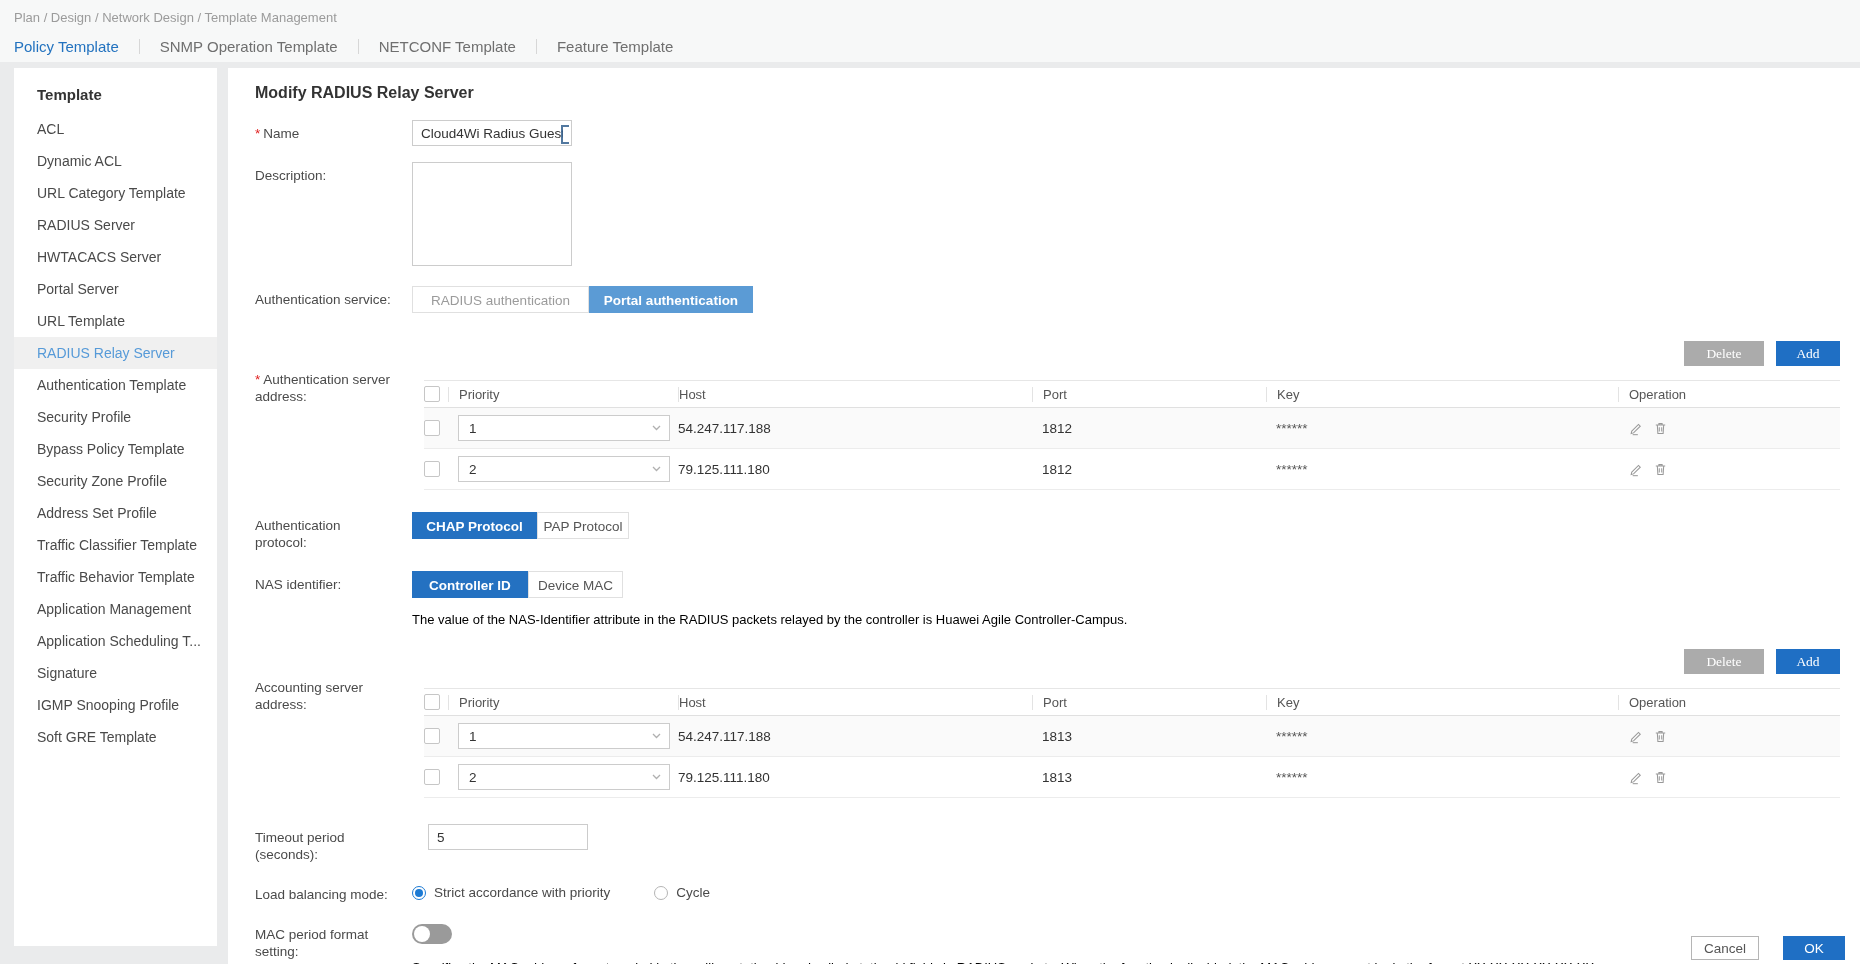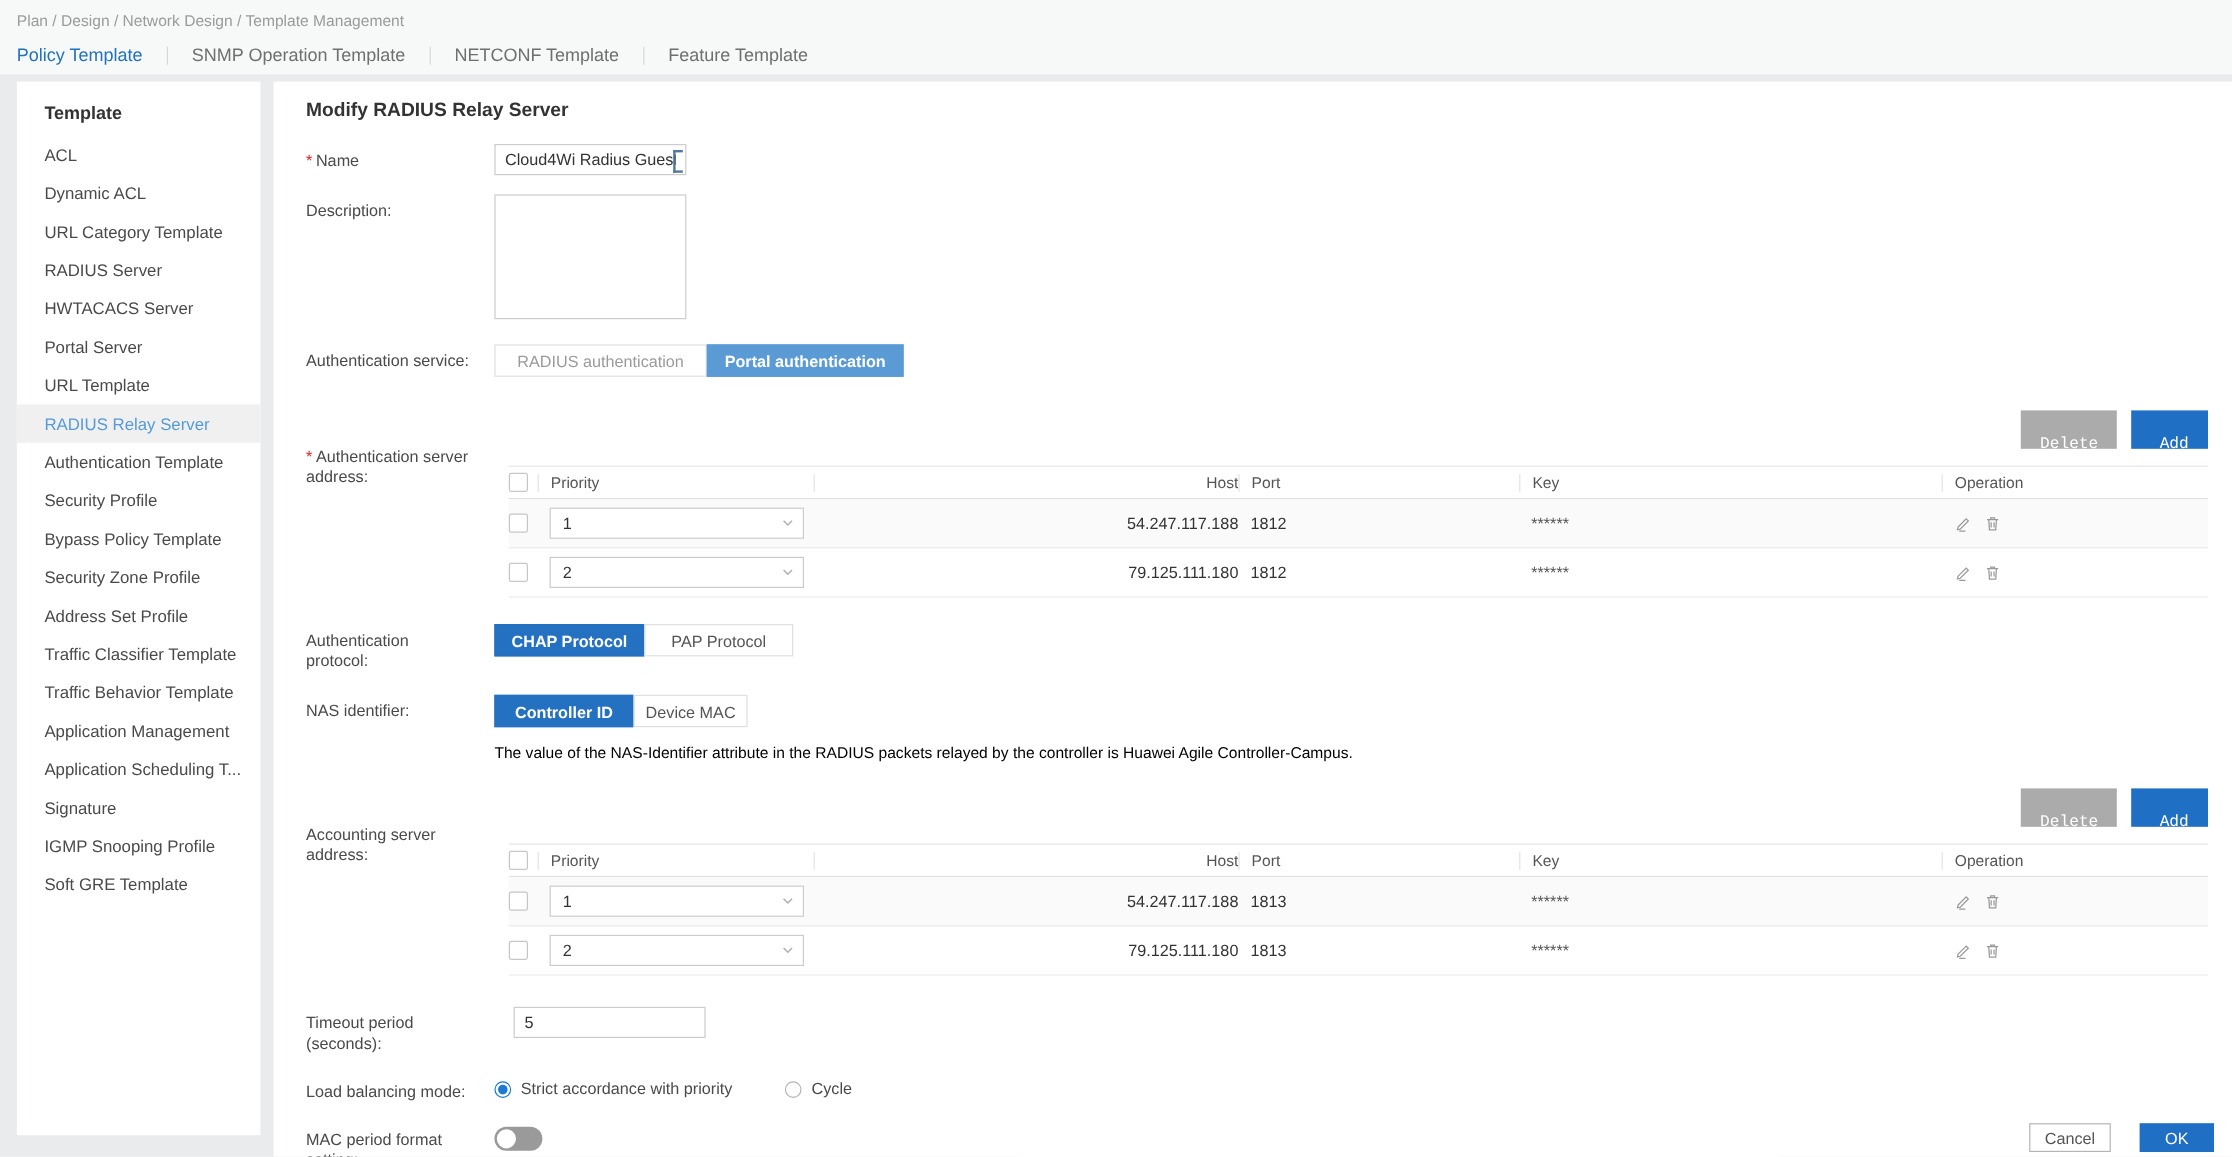--- a/index.html
+++ b/index.html
@@ -37,36 +37,36 @@
   .caret-glyph{position:absolute;right:3px;top:5px;width:6px;height:15px;border-left:2px solid #35618f;border-top:2px solid #35618f;border-bottom:2px solid #35618f;opacity:.85;}
   .desc-area{width:160px;height:104px;box-sizing:border-box;border:1px solid #ccc;resize:none;outline:none;font-family:"Liberation Sans",sans-serif;}
   
   .tgroup{display:flex;}
   .tbtn{height:27px;line-height:27px;font-size:13.5px;text-align:center;box-sizing:border-box;cursor:pointer;white-space:nowrap;}
   .tbtn.off{background:#fff;border:1px solid #e0e0e0;color:#9b9b9b;}
   .tbtn.on-light{background:#5b9bd5;color:#fff;font-weight:bold;border:1px solid #5b9bd5;}
   .tbtn.on-deep{background:#2471c1;color:#fff;font-weight:bold;border:1px solid #2471c1;}
   .tbtn.off-dark{background:#fff;border:1px solid #e0e0e0;color:#555;}
   .w-radius{width:177px;} .w-portal{width:164px;}
-  .w-chap{width:125px;} .w-pap{width:124px;}
+  .w-chap{width:125px;} .w-pap{width:92px;}
   .w-ctrl{width:116px;} .w-mac{width:95px;}
   
   .sec-actions{display:flex;justify-content:flex-end;gap:12px;}
-  .btn{height:25px;line-height:25px;text-align:right;font-size:13.5px;border:none;cursor:pointer;font-family:Liberation Mono, monospace;padding:16px;}
+  .btn{height:25px;line-height:25px;text-align:center;font-size:13.5px;border:none;cursor:pointer;font-family:Liberation Serif, serif;padding:0;}
   .btn-delete{width:80px;background:#ababab;color:#fff;}
   .btn-add{width:64px;background:#1f6fc4;color:#fff;}
   
   .tbl{margin-left:12px;margin-top:14px;border-top:1px solid #e6e6e6;font-size:13.5px;}
   .trow{display:flex;align-items:center;}
   .thead{height:26px;border-bottom:1px solid #e0e0e0;color:#555;font-size:13px;}
   .tr{height:40px;border-bottom:1px solid #ececec;}
   .tr.odd{background:#fafafa;}
   .c-cb{width:24px;flex:none;display:flex;align-items:center;}
   .c-pri{width:230px;flex:none;padding-left:10px;box-sizing:border-box;}
-  .c-host{width:354px;flex:none;padding-left:26px;box-sizing:border-box;text-align:right;}
+  .c-host{width:354px;flex:none;padding-left:0;box-sizing:border-box;}
   .c-port{width:234px;flex:none;padding-left:10px;box-sizing:border-box;}
   .c-key{width:352px;flex:none;padding-left:10px;box-sizing:border-box;color:#555;}
   .c-op{flex:1;padding-left:10px;box-sizing:border-box;display:flex;align-items:center;gap:10px;}
   .thead .c-pri,.thead .c-host,.thead .c-port,.thead .c-key,.thead .c-op{border-left:1px solid #e3e3e3;height:15px;line-height:15px;}
   .cb{width:14px;height:14px;border:1px solid #c6c6c6;background:#fff;border-radius:2px;display:inline-block;cursor:pointer;}
   .sel{width:212px;height:26px;box-sizing:border-box;border:1px solid #ccc;background:#fff;display:flex;align-items:center;justify-content:space-between;padding:0 8px 0 10px;cursor:pointer;}
   .sel .chev{width:9px;height:6px;flex:none;}
   .op-ic{width:15px;height:15px;cursor:pointer;display:inline-block;}
   
   .note{font-size:13px;color:#000000;}

